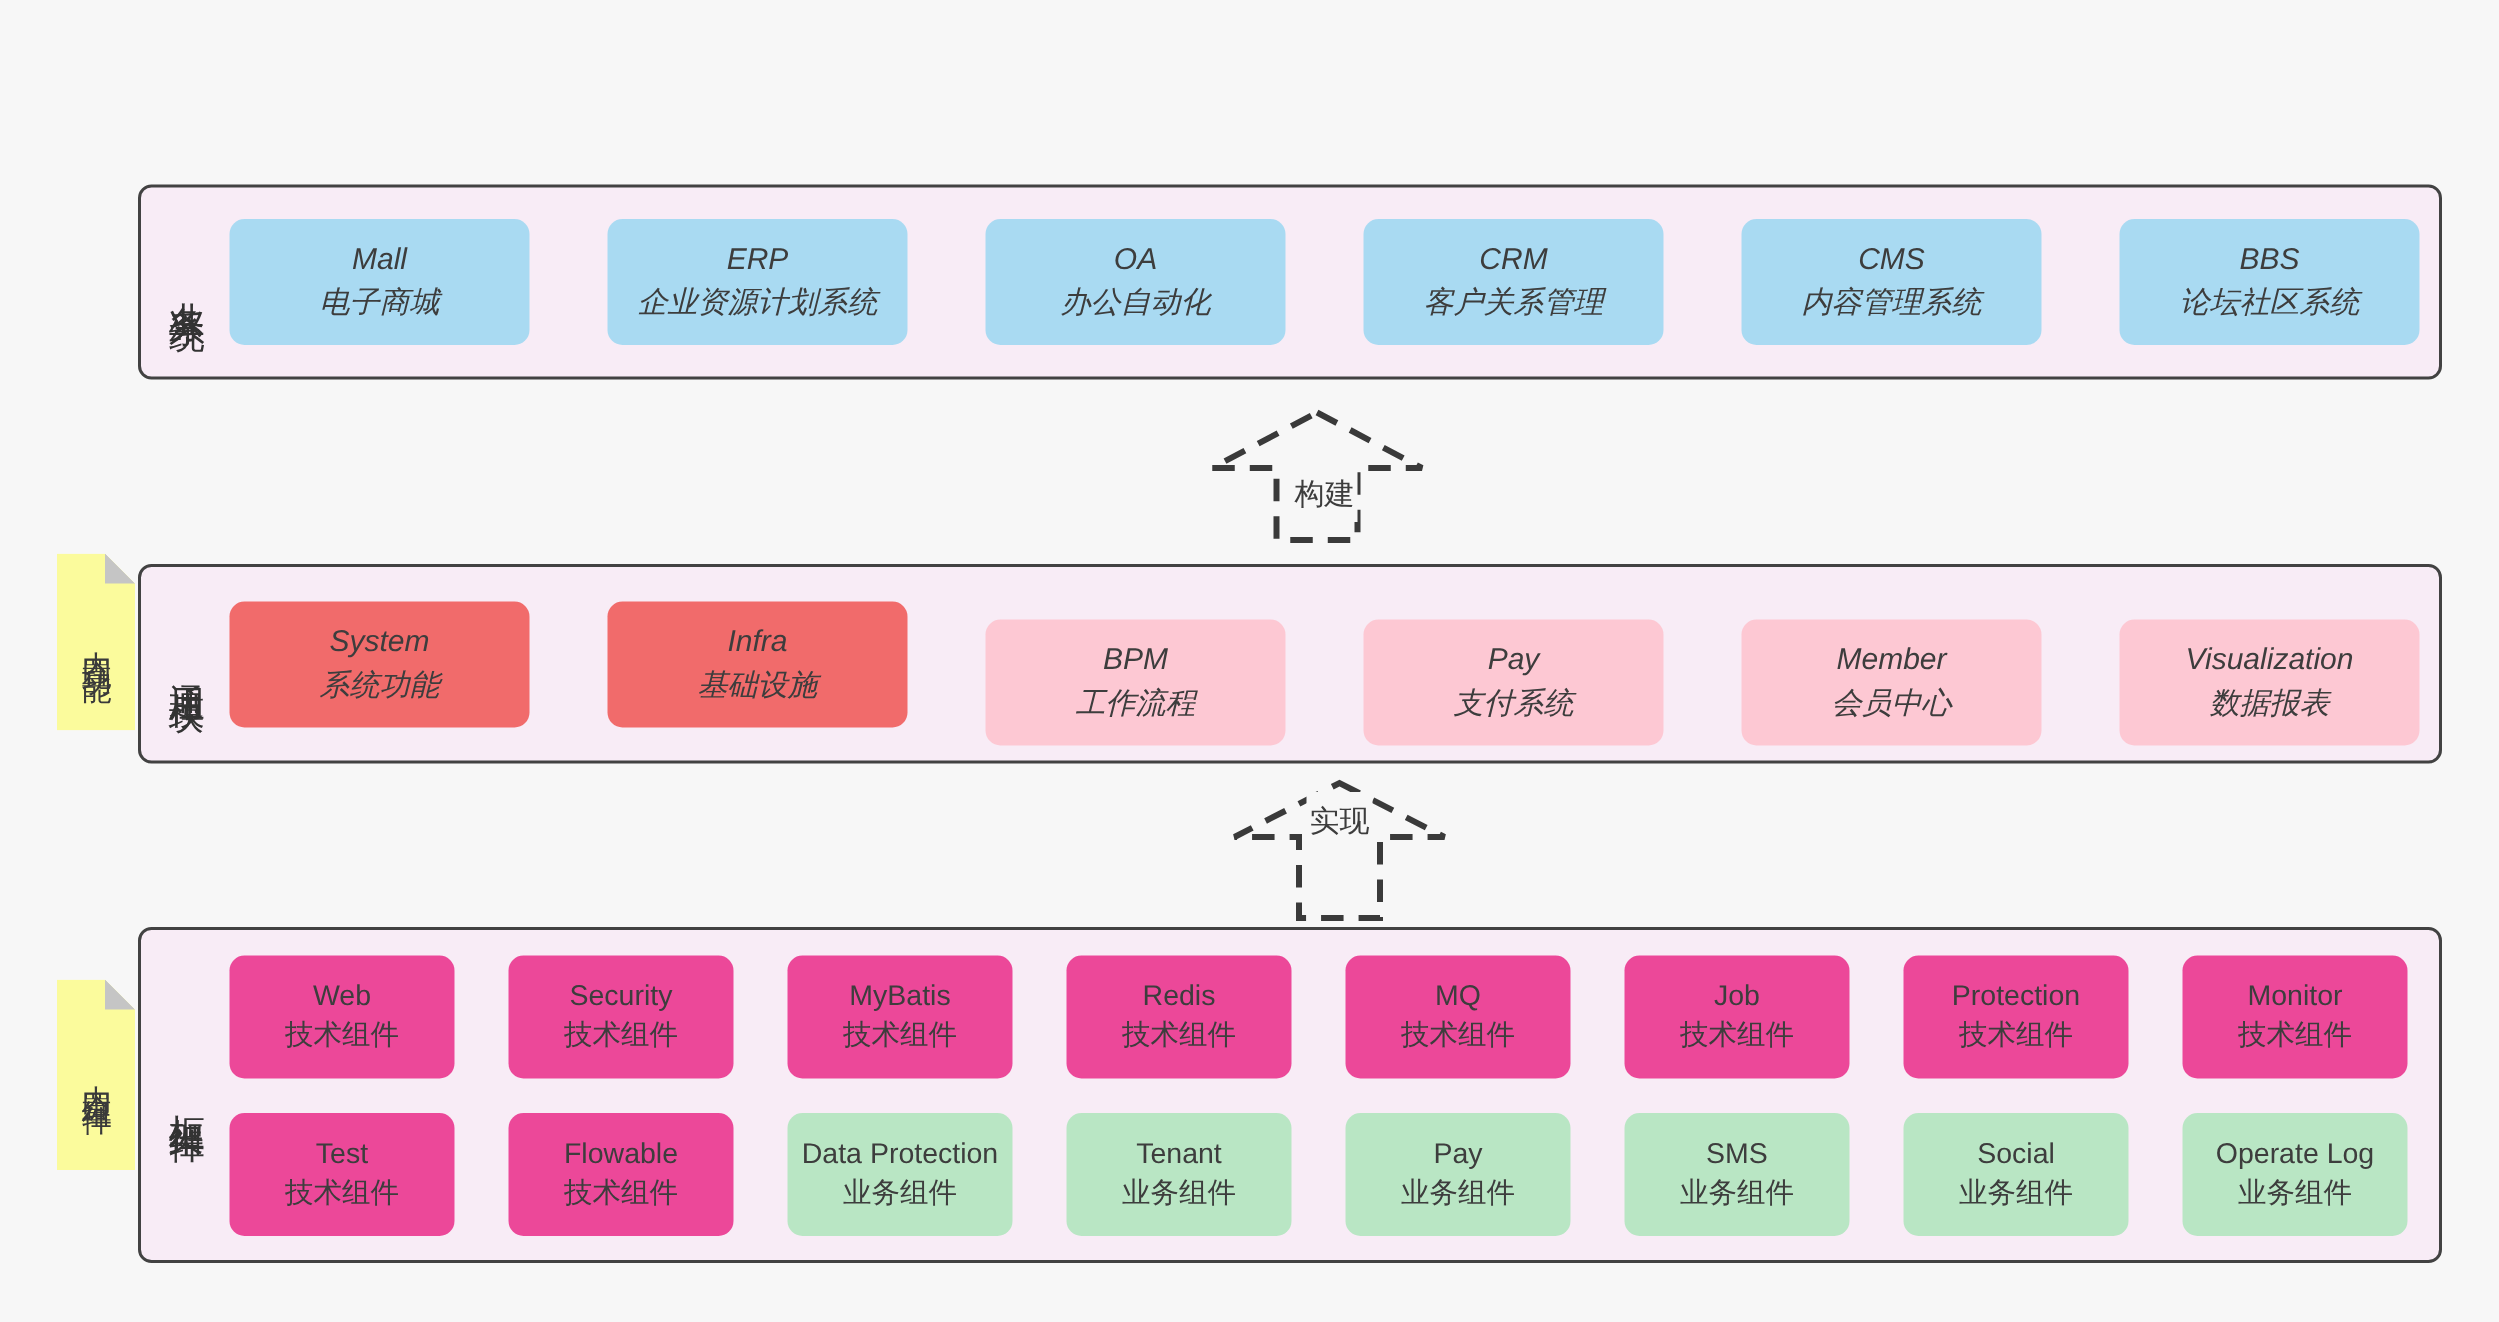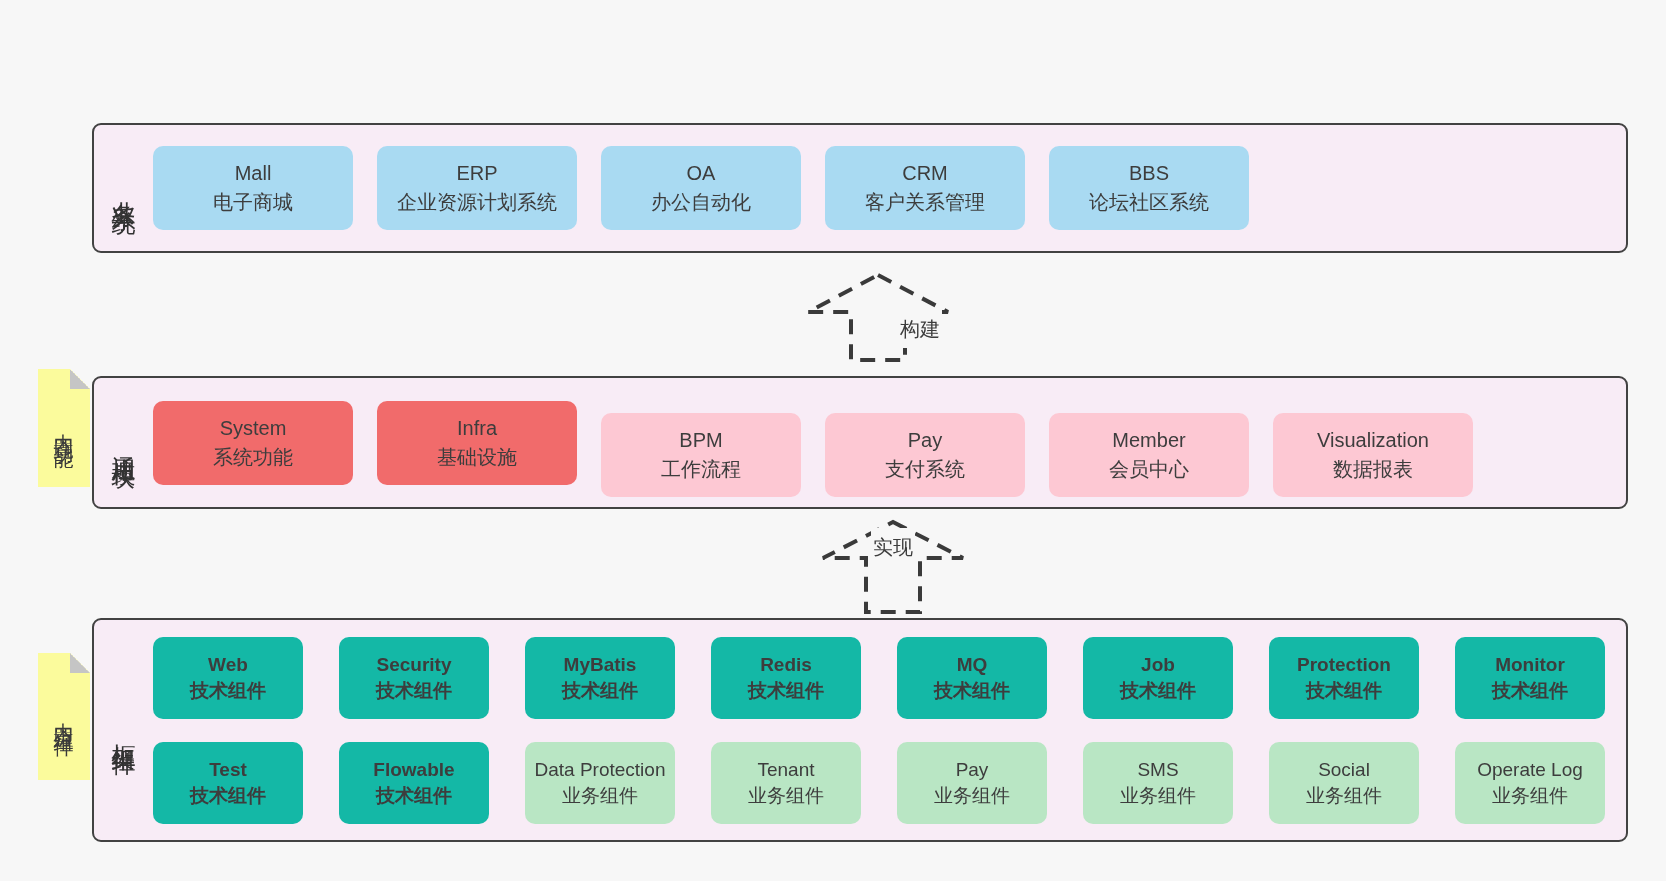--- a/index.html
+++ b/index.html
@@ -15,35 +15,35 @@
   #layer-business   { top:123px; height:130px; }
   #layer-modules    { top:376px; height:133px;justify-content:space-between; }
   #layer-components { top:618px; height:224px; }
 
   .layer-label {
     flex:0 0 59px; display:flex; align-items:center; justify-content:center;
     font-size:24px; color:#333; font-weight:400;
   }
   .v-text { writing-mode:vertical-lr; text-orientation:upright; letter-spacing:3px; line-height:1; }
 
-  .boxes6 { flex:1; display:flex; align-items:center; gap:24px; }
+  .boxes6 { flex:1; display:flex; align-items:center; gap:52px;font-style:italic; }
   .grid8  { flex:1; display:grid; grid-template-columns:repeat(8,150px); column-gap:36px; row-gap:23px; align-content:center; }
 
   .box {
     box-sizing:border-box; border-radius:10px; color:#3d3d3d; text-align:center;
     display:flex; flex-direction:column; align-items:center; justify-content:center;
     padding:0 6px;
   }
   .box6 { width:200px; height:84px; font-size:20px; line-height:29px; }
   .box8 { width:150px; height:82px; font-size:19px; line-height:26px; }
 
   .blue        { background:#a9daf2; }
   .red         { background:#f16b6b; }
   .pink        { background:#fdc8d3;margin-top:25px; }
-  .green       { background:#14b8a6;font-weight:bold; }
+  .green       { background:#ec4899; }
   .green-light { background:#b9e6c4; }
 
   .sticky {
     position:absolute; left:38px; width:52px; background:#fbfb9c; z-index:1;
     clip-path:polygon(0 0, calc(100% - 20px) 0, 100% 20px, 100% 100%, 0 100%);
     display:flex; align-items:center; justify-content:center;
     font-size:20px; color:#3a3a3a;
   }
   .sticky::after {
     content:""; position:absolute; top:0; right:0; width:20px; height:20px;
@@ -54,21 +54,21 @@
   .sticky .v-text { letter-spacing:5px; }
 
   .arrow-svg { position:absolute; z-index:1; }
   #arrow-build-svg     { left:798px; top:269px; }
   #arrow-implement-svg { left:813px; top:516px; }
   .arrow-chip {
     position:absolute; z-index:3; width:44px; height:38px;
     background:#f7f7f7; color:#3d3d3d; font-size:20px;
     display:flex; align-items:center; justify-content:center; white-space:nowrap;
   }
-  #arrow-build-chip     { left:898px; top:310px; }
+  #arrow-build-chip     { left:861px; top:310px; }
   #arrow-implement-chip { left:871px; top:528px; }
 </style>
 </head>
 <body>
 
 <div id="stage">
 
   <div class="layer" id="layer-business">
     <div class="layer-label">
       <span class="v-text">业务系统</span>
@@ -84,20 +84,24 @@
       </div>
       <div class="box box6 blue">
         <div>OA</div>
         <div>办公自动化</div>
       </div>
       <div class="box box6 blue">
         <div>CRM</div>
         <div>客户关系管理</div>
       </div>
       <div class="box box6 blue">
+        <div>CMS</div>
+        <div>内容管理系统</div>
+      </div>
+      <div class="box box6 blue">
         <div>BBS</div>
         <div>论坛社区系统</div>
       </div>
     </div>
   </div>
 
   <svg class="arrow-svg" id="arrow-build-svg" width="160" height="95" viewBox="0 0 160 95">
     <polygon points="80,6 150,43 107,43 107,91 53,91 53,43 10,43" fill="none" stroke="#3a3a3a" stroke-width="4" stroke-dasharray="15 10"></polygon>
   </svg>
   <div class="arrow-chip" id="arrow-build-chip">构建</div>

